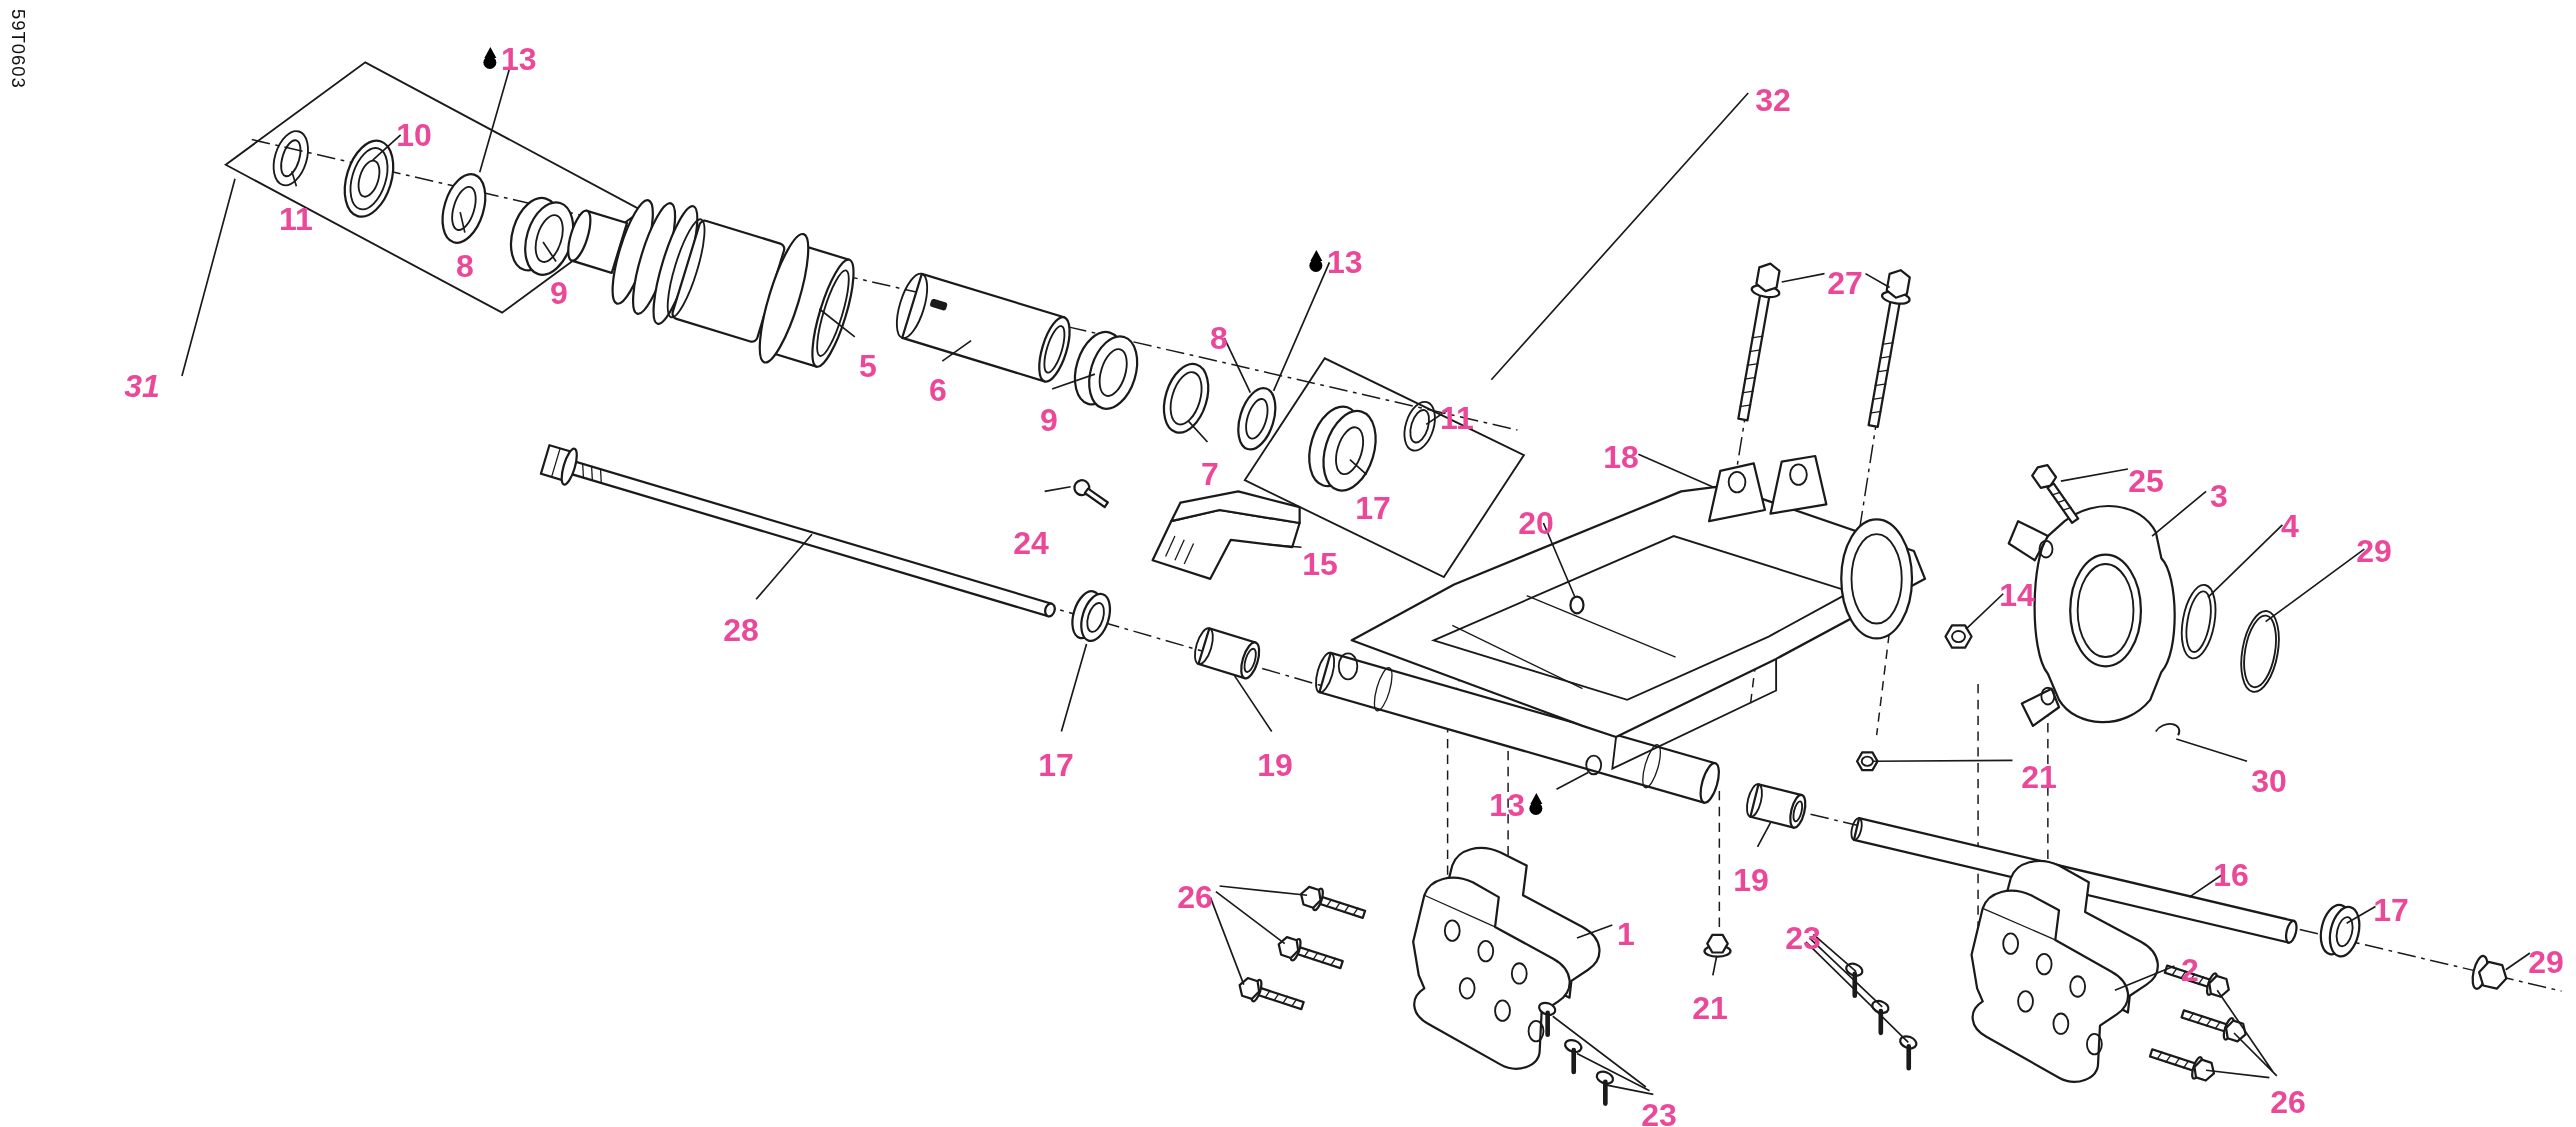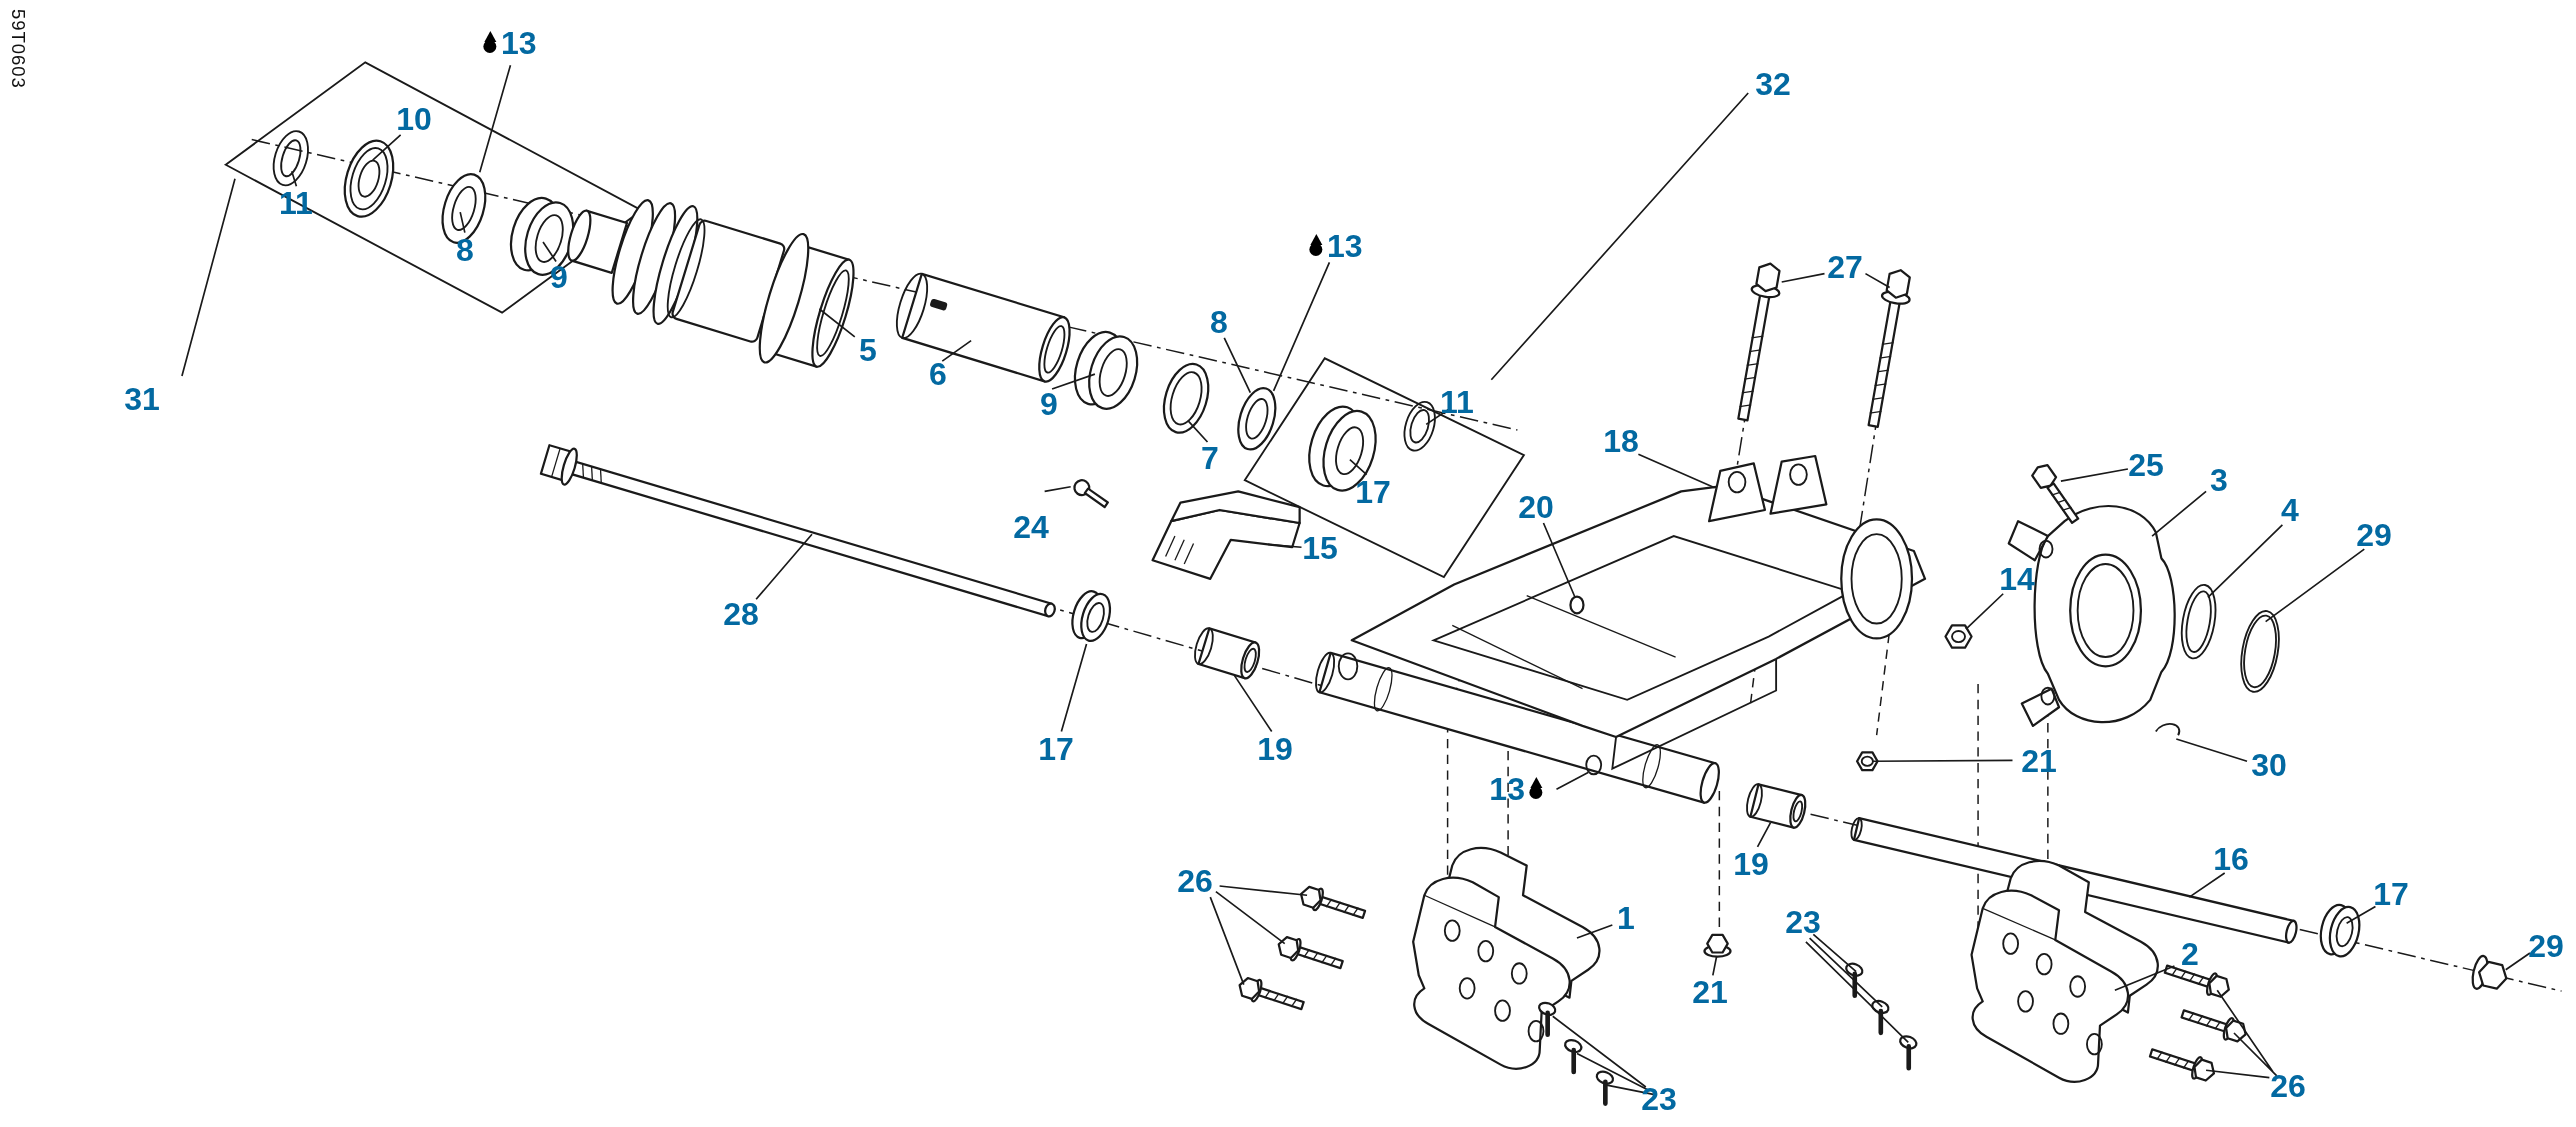--- a/index.html
+++ b/index.html
@@ -12,21 +12,21 @@
   .p  {fill:#ffffff;stroke:#1a1a1a;stroke-width:2.4;stroke-linejoin:round;}
   .l  {fill:none;stroke:#1a1a1a;stroke-width:2;}
   .t  {fill:none;stroke:#1a1a1a;stroke-width:1.4;}
   .sh {fill:none;stroke:#1a1a1a;stroke-width:5;stroke-linecap:round;}
   .dd {fill:none;stroke:#1a1a1a;stroke-width:1.6;stroke-dasharray:20 6 4 6;}
   .da {fill:none;stroke:#1a1a1a;stroke-width:1.6;stroke-dasharray:10 7;}
   .ld {fill:none;stroke:#1a1a1a;stroke-width:1.8;}
   .fb {fill:#1a1a1a;stroke:none;}
   
   .callout{position:absolute;transform:translate(-50%,-50%);display:flex;align-items:center;
-           gap:4.7px;font-weight:bold;font-size:32px;color:#0369a1;white-space:nowrap;line-height:1;}
+           gap:4.7px;font-weight:bold;font-size:32px;color:#ec4899;white-space:nowrap;line-height:1;margin-top:16px;}
   .droplet{display:inline-block;width:13px;height:13px;background:#000;border-radius:50%;
            position:relative;margin-top:7.4px;}
   .droplet::before{content:'';position:absolute;left:50%;top:-9.3px;transform:translateX(-50%);
            border-left:6.5px solid transparent;border-right:6.5px solid transparent;
            border-bottom:11.2px solid #000;}
 </style>
 </head>
 <body>
 
 <div class="page">
@@ -349,21 +349,21 @@
       <div class="callout" style="left: 1336px; top: 246px;">
         <span class="droplet"></span>
         <span>13</span>
       </div>
       <div class="callout" style="left: 1457px; top: 402px;">
         <span>11</span>
       </div>
       <div class="callout" style="left: 1373px; top: 492px;">
         <span>17</span>
       </div>
-      <div class="callout" style="left: 142px; top: 399px;">
+      <div class="callout" style="left: 142px; top: 370px; font-style: italic;">
         <span>31</span>
       </div>
       <div class="callout" style="left: 1773px; top: 84px;">
         <span>32</span>
       </div>
       <div class="callout" style="left: 1845px; top: 267px; align-items: center;">
         <span>27</span>
       </div>
       <div class="callout" style="left: 1031px; top: 527px; text-align: right;">
         <span>24</span>

